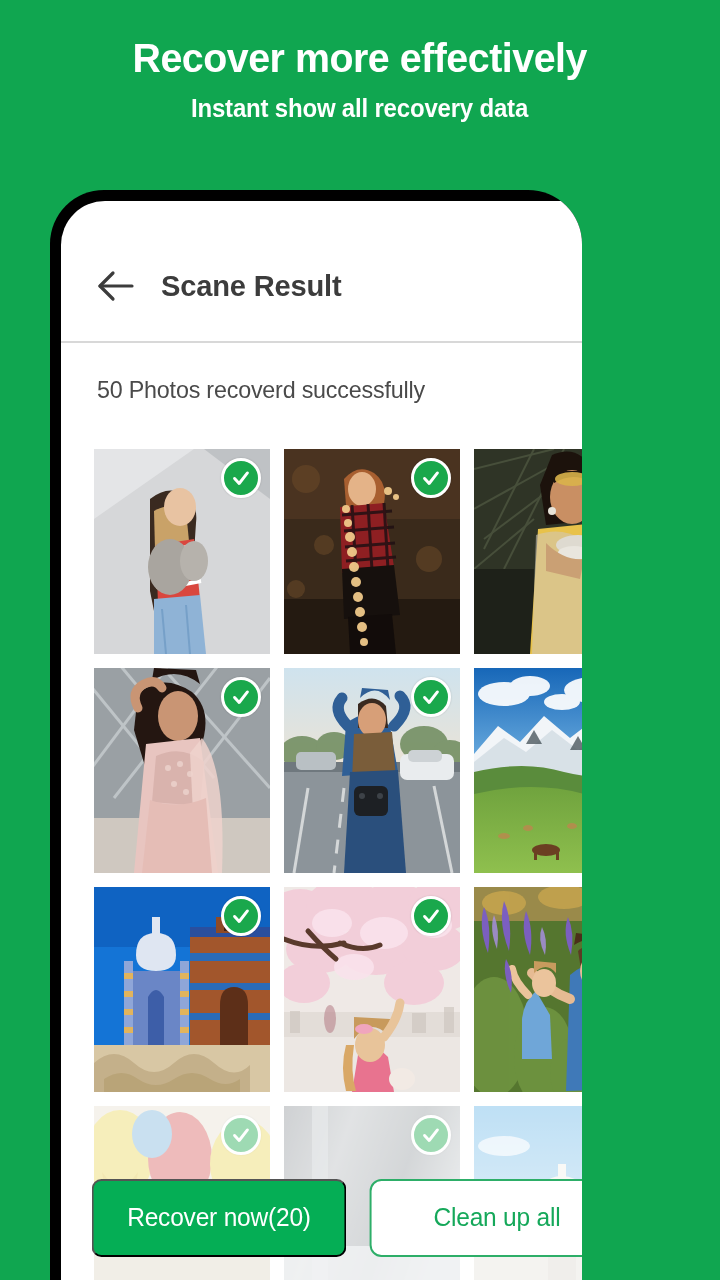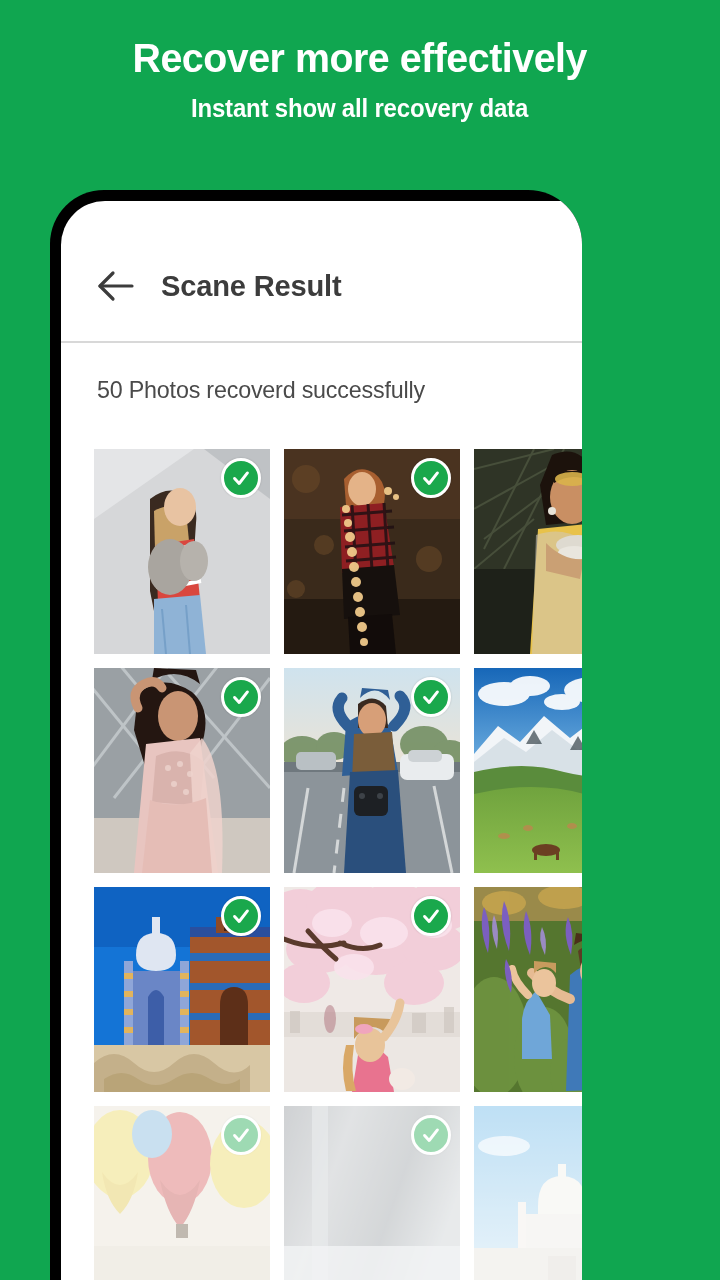--- a/index.html
+++ b/index.html
@@ -624,16 +624,20 @@
           </div>
           <span class="badge">
             <svg viewBox="0 0 24 24" fill="none" stroke="#ffffff" stroke-width="3.2" stroke-linecap="round" stroke-linejoin="round">
               <polyline points="5,12.5 10,18 19,6.5"></polyline>
             </svg>
           </span>
         </div>
 
       </div>
 
+      <div class="actions">
+        <button class="btn btn-primary">Recover now(20)</button>
+        <button class="btn btn-secondary">Clean up all</button>
+      </div>
 
     </div>
   </div>
 </div>
 
 </body></html>

